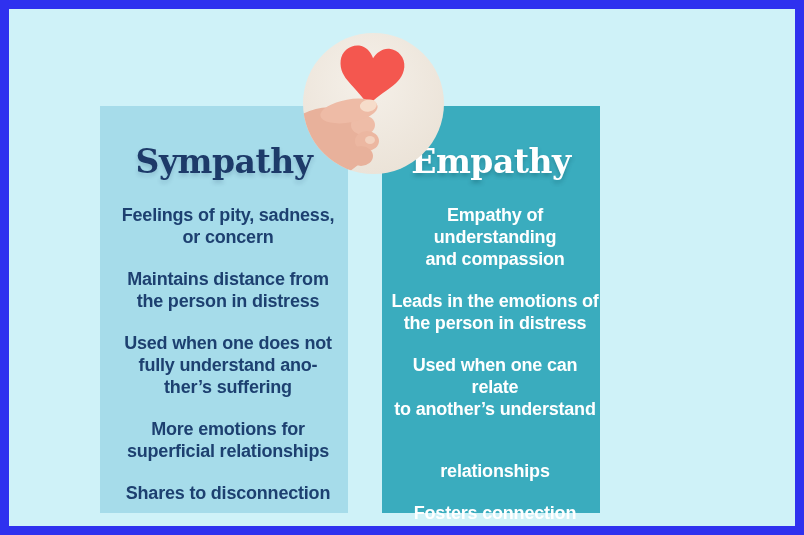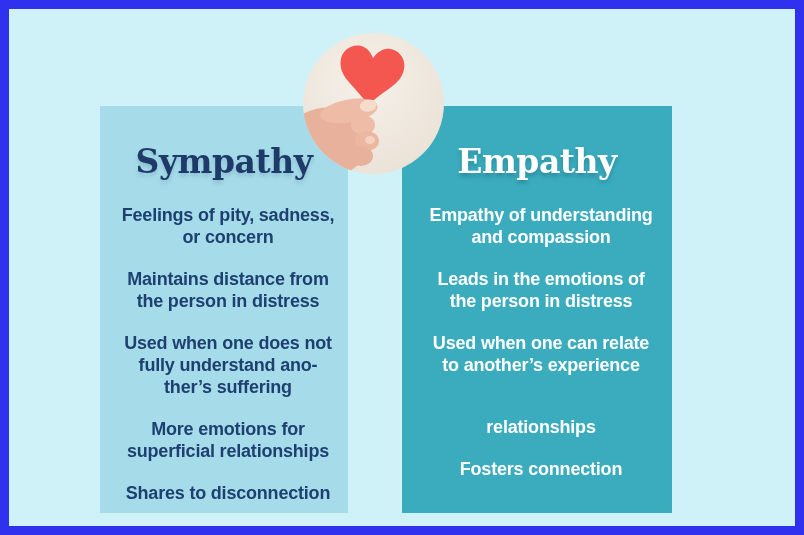--- a/index.html
+++ b/index.html
@@ -14,21 +14,21 @@
   .frame{
     position:absolute;inset:0;
     border:9px solid #2f31ef;
     z-index:20;pointer-events:none;
   }
   .card{
     position:absolute;top:106px;height:407px;
     box-sizing:border-box;
   }
   .card-left{left:100px;width:248px;background:#a6dcea;}
-  .card-right{left:402px;width:270px;background:#3aacbe;}
+  .card-right{left:382px;width:218px;background:#3aacbe;}
   .card-title{
     margin:36px 6px 0;
     text-align:center;
     font-family:"DejaVu Serif", serif;
     font-weight:700;
     font-size:33px;line-height:1.2;
     letter-spacing:-0.5px;
   }
   .card-left .card-title{color:#1d3a69;text-shadow:0 3px 4px rgba(20,50,90,0.18);}
   .card-right .card-title{color:#ffffff;text-shadow:0 3px 4px rgba(0,60,72,0.30);}
@@ -89,21 +89,21 @@
       <p class="item">
         <span class="line">Empathy of understanding</span>
         <span class="line">and compassion</span>
       </p>
       <p class="item">
         <span class="line">Leads in the emotions of</span>
         <span class="line">the person in distress</span>
       </p>
       <p class="item">
         <span class="line">Used when one can relate</span>
-        <span class="line">to another’s experience</span>
+        <span class="line">to another’s understand</span>
       </p>
       <p class="item">
         <span class="line">relationships</span>
       </p>
       <p class="item">
         <span class="line">Fosters connection</span>
       </p>
     </div>
   </div>
 

